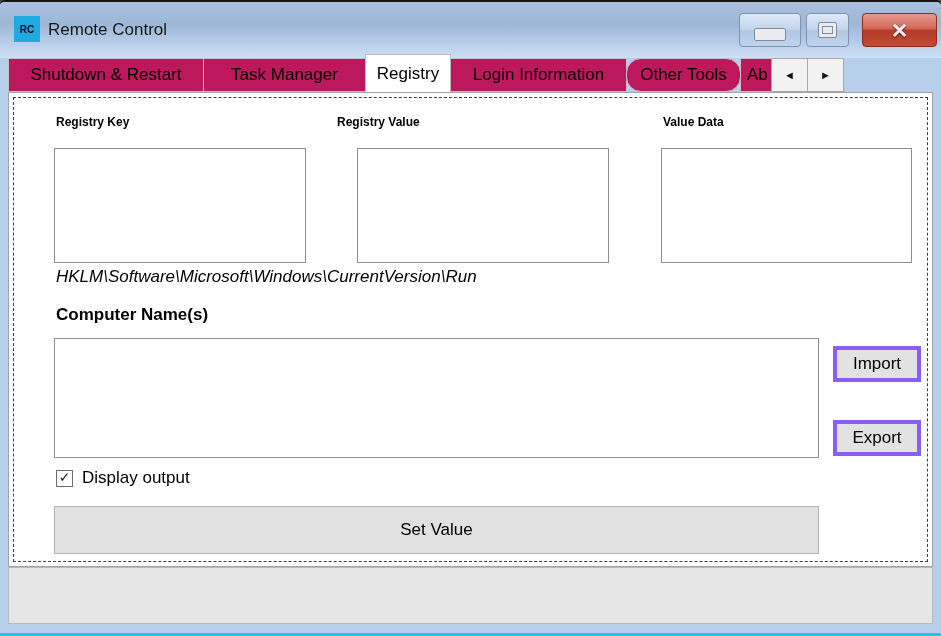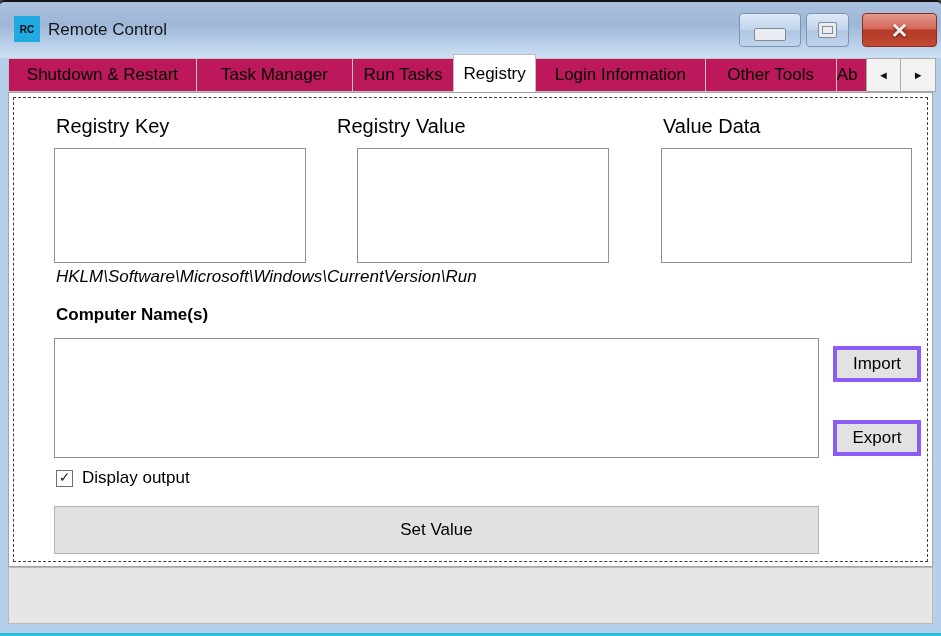--- a/index.html
+++ b/index.html
@@ -49,36 +49,36 @@
   .tab{
     box-sizing:border-box;height:34px;background:#be185d;border:1px solid #c3c3c3;
     margin-right:-1px;display:flex;align-items:center;justify-content:center;
     font-size:17px;white-space:nowrap;overflow:hidden;cursor:default;
   }
   .tab.selected{
     background:#ffffff;height:38px;margin-top:-4px;z-index:3;position:relative;
     border-bottom:none;border-color:#bdbdbd;
   }
   .t0{width:196px;} .t1{width:163px;} .t2{width:106px;} .t3{width:86px;}
-  .t4{width:177px;} .t5{width:137px;} .t6{width:32px;justify-content:flex-start;padding-left:0;}
+  .t4{width:177px;} .t5{width:115px;border-radius:15px;} .t6{width:32px;justify-content:flex-start;padding-left:6px;}
   .tab-scroll{
     box-sizing:border-box;width:37px;height:34px;background:#f2f2f2;border:1px solid #a9a9a9;
     margin-right:-1px;display:flex;align-items:center;justify-content:center;
     font-size:11px;color:#111;cursor:default;
   }
   
   .pane{
     position:absolute;left:8px;top:90px;width:925px;height:475px;box-sizing:border-box;
     background:#ffffff;border:1px solid #a3a3a3;z-index:1;
   }
   .focus-rect{
     position:absolute;left:4px;top:4px;right:4px;bottom:4px;
     border:1px dashed #3f3f3f;pointer-events:none;
   }
-  .col-label{position:absolute;font-size:20px;font-weight:normal;}
+  .col-label{position:absolute;font-size:12px;font-weight:bold;}
   .lbl-key{left:47px;top:22px;}
   .lbl-value{left:328px;top:22px;}
   .lbl-data{left:654px;top:22px;}
   .listbox{
     position:absolute;box-sizing:border-box;background:#fff;border:1px solid #8a9199;
     top:55px;height:115px;width:252px;
   }
   .lb-key{left:45px;} .lb-value{left:348px;} .lb-data{left:652px;width:251px;}
   .reg-path{position:absolute;left:47px;top:174px;font-size:17px;font-style:italic;}
   .lbl-computers{position:absolute;left:47px;top:212px;font-size:17px;font-weight:bold;}
@@ -127,21 +127,20 @@
       <div class="glyph-max"></div>
     </div>
     <div class="winbtn btn-close">
       <div class="glyph-close">✕</div>
     </div>
   </div>
 
   <div class="tabstrip">
     <div class="tab t0">Shutdown &amp; Restart</div>
     <div class="tab t1">Task Manager</div>
-    <div class="tab t2">Run Tasks</div>
     <div class="tab t3 selected">Registry</div>
     <div class="tab t4">Login Information</div>
     <div class="tab t5">Other Tools</div>
     <div class="tab t6">Ab</div>
     <div class="tab-scroll">
       <span>◄</span>
     </div>
     <div class="tab-scroll">
       <span>►</span>
     </div>

